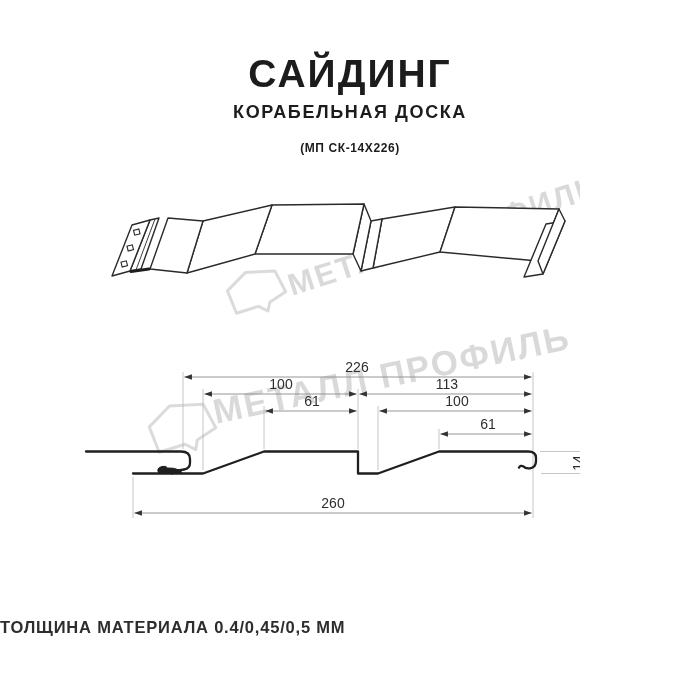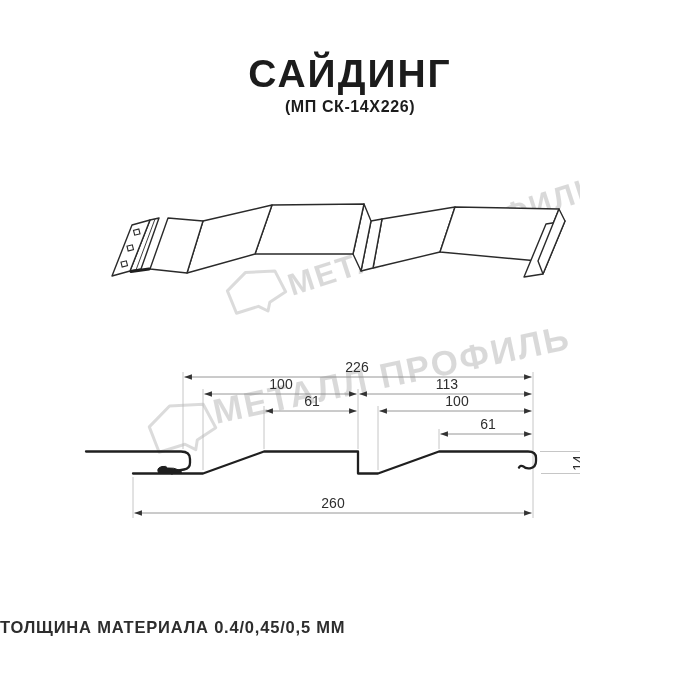--- a/index.html
+++ b/index.html
@@ -3,21 +3,21 @@
 <meta charset="utf-8">
 <style>
   html,body{margin:0;padding:0;background:#fff;}
   .canvas{
     position:relative;width:580px;height:700px;background:#ffffff;
     font-family:"Liberation Sans",sans-serif;overflow:hidden;
   }
   .title-block{position:absolute;top:54px;left:0;width:700px;text-align:center;color:#1c1c1c;}
   .main-title{font-size:39px;font-weight:bold;letter-spacing:2px;line-height:1.0;}
   .sub-title{font-size:18px;font-weight:bold;letter-spacing:1.6px;margin-top:9px;}
-  .product-code{font-size:16px;font-weight:bold;letter-spacing:0.6px;margin-top:5px;}
+  .product-code{font-size:12px;font-weight:bold;letter-spacing:0.6px;margin-top:18px;}
   .footer-text{
     position:absolute;top:618px;left:0;width:700px;
     font-size:16.5px;font-weight:bold;letter-spacing:0.8px;color:#2d2d2d;
   }
   svg{position:absolute;top:0;left:0;}
   .face{fill:#ffffff;stroke:#2a2a2a;stroke-width:1.4;stroke-linejoin:round;}
   .thick{stroke:#1f1f1f;stroke-width:3;fill:none;stroke-linecap:round;}
   .profile{stroke:#1f1f1f;stroke-width:2.3;fill:none;stroke-linejoin:round;stroke-linecap:round;}
   .ext{stroke:#b8b8b8;stroke-width:0.8;}
   .dim{stroke:#8a8a8a;stroke-width:0.9;}
@@ -25,20 +25,21 @@
   .wm-text{font-weight:bold;fill:rgba(0,0,0,0.15);letter-spacing:2px;font-family:"Liberation Sans",sans-serif;}
   .wm-logo{fill:none;stroke:rgba(0,0,0,0.14);stroke-width:3;stroke-linejoin:round;}
 </style>
 </head>
 <body>
 
 <div class="canvas">
 
   <div class="title-block">
     <div class="main-title">САЙДИНГ</div>
+    <div class="sub-title">КОРАБЕЛЬНАЯ ДОСКА</div>
     <div class="product-code">(МП СК-14Х226)</div>
   </div>
 
   <svg width="700" height="700" viewBox="0 0 700 700">
     <defs>
       <marker id="arr" viewBox="0 0 10 10" refX="9.2" refY="5" markerWidth="9" markerHeight="9" orient="auto-start-reverse">
         <path d="M0,1.6 L9.5,5 L0,8.4 Z" fill="#333"></path>
       </marker>
     </defs>
 

